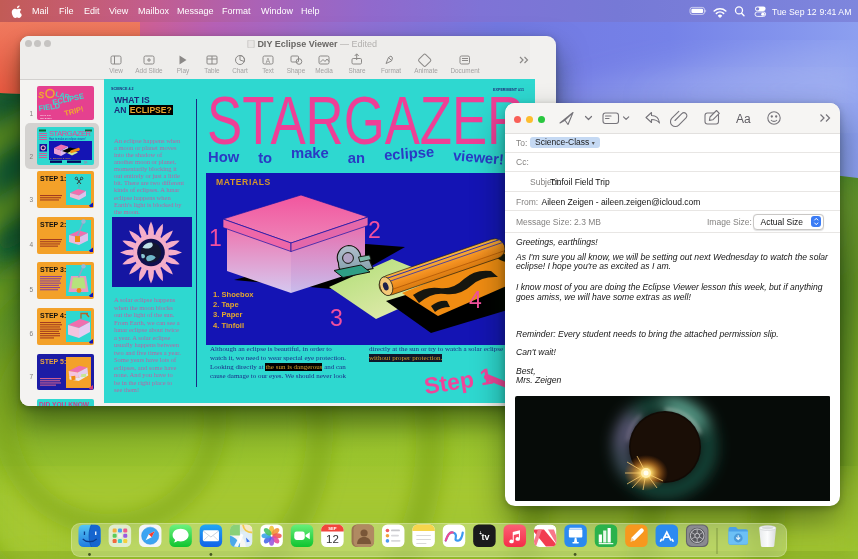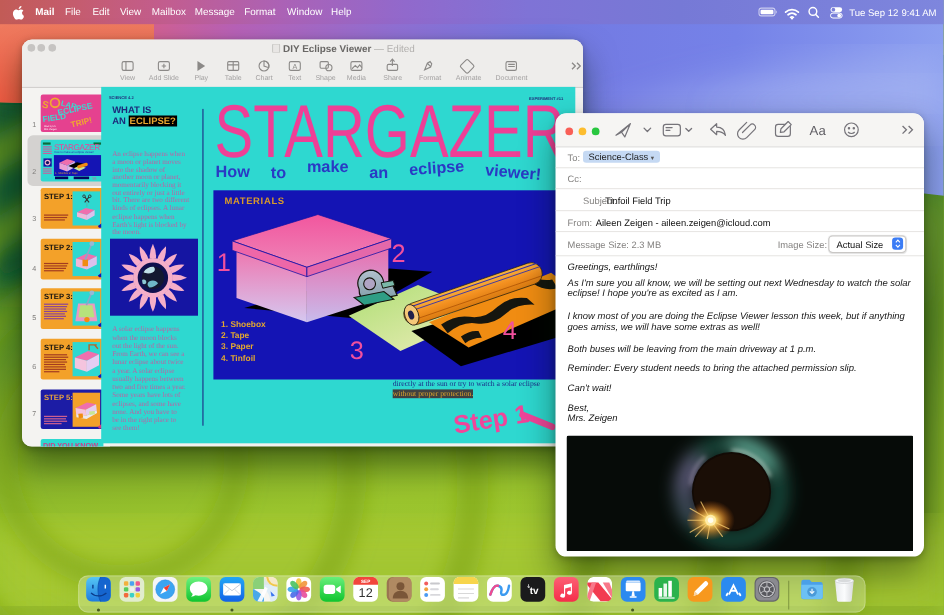--- a/index.html
+++ b/index.html
@@ -5,31 +5,31 @@
   html,body{margin:0;padding:0;}
   body{width:858px;height:559px;overflow:hidden;position:relative;font-family:"Liberation Sans",sans-serif;background:#7aa528;}
   .abs{position:absolute;}
   
   #menubar{position:absolute;left:0;top:0;width:858px;height:22px;
     background:linear-gradient(90deg,#c25b56 0%,#c55c6e 8%,#c25d90 18%,#ab62b6 30%,#9169cc 43%,#7f73d6 56%,#7679d6 72%,#7a80da 88%,#7e86dd 100%);
     color:#fff;font-size:9px;}
   #menubar span{position:absolute;top:0;line-height:22px;white-space:nowrap;}
   
   #kw{position:absolute;left:20px;top:36px;width:510px;height:370px;border-radius:9px;
-     background:#f2f1ef;box-shadow:0 16px 30px rgba(5,25,0,.5), 0 2px 7px rgba(0,10,0,.25);overflow:hidden;}
+     background:#f2f1ef;box-shadow:0 16px 30px rgba(5,25,0,.5), 0 2px 7px rgba(0,10,0,.25);overflow:hidden;padding-left:26px;}
   #kw-header{position:absolute;left:0;top:0;width:510px;height:43px;background:#eeedeb;border-bottom:1px solid #d2d0ce;}
   .tl{position:absolute;width:7px;height:7px;border-radius:50%;top:5px;}
   #kw-title{position:absolute;top:3px;left:0;width:510px;text-align:center;text-indent:74px;font-size:9px;color:#6f6d6b;}
   #kw-title b{font-weight:bold;color:#696765;}
   #kw-title i{font-style:normal;color:#b2b0ae;}
   .kti{display:inline-block;width:8px;height:8px;vertical-align:-1px;}
   #kw-sidebar{position:absolute;left:0;top:44px;width:80px;height:326px;background:#f4f3f1;}
   .thumb{position:absolute;left:17px;width:57px;border-radius:2px;overflow:hidden;}
   .tnum{position:absolute;width:12px;text-align:right;font-size:6.5px;color:#7f7d7b;}
-  #kw-canvas{position:absolute;left:72px;top:43px;width:431px;height:324px;background:#2ed8d0;overflow:hidden;}
+  #kw-canvas{position:absolute;left:84px;top:43px;width:431px;height:324px;background:#2ed8d0;overflow:hidden;}
   
   
   #mw{position:absolute;left:505px;top:103px;width:335px;height:403px;border-radius:10px;
      background:#fff;box-shadow:0 16px 32px rgba(5,25,0,.45), 0 2px 7px rgba(0,10,0,.22);overflow:hidden;}
   #mw-toolbar{position:absolute;left:0;top:0;width:335px;height:30px;background:#f6f5f3;border-bottom:1px solid #e2e0de;}
   .mrow{position:absolute;left:0;width:335px;border-bottom:1px solid #e8e6e4;font-size:8.5px;color:#222;}
   .mlab{color:#848280;}
   #mw .body{position:absolute;left:11px;font-size:8.6px;color:#161616;white-space:nowrap;font-style:italic;}
   
   #dock{position:absolute;left:71px;top:523px;width:716px;height:34px;border-radius:9px;
@@ -100,21 +100,21 @@
   <path d="M0,0 H140 V100 C90,96 40,94 0,93 Z" fill="url(#leftcoral)"></path>
 
   <path d="M531,110 C640,70 760,50 858,48 V125 C760,118 640,114 531,110 Z" fill="#b0bcf2" fill-opacity=".45" filter="url(#blur16)"></path>
   <path d="M640,100 C720,80 800,72 858,70 V100 Z" fill="#a8b6f0" fill-opacity=".35" filter="url(#blur16)"></path>
 </svg>
 
 <div id="menubar">
   <svg class="abs" style="left:9.5px;top:4.5px" width="12" height="13" viewBox="0 0 12 13">
       <path fill="#fff" d="M11.182,9.845c-.183.423-.4.813-.652,1.17-.343.49-.624.829-.841,1.017-.336.309-.696.467-1.081.476-.277,0-.611-.079-1-.239-.39-.159-.749-.238-1.077-.238-.344,0-.713.079-1.108.238-.395.16-.714.243-.957.252-.369.016-.737-.147-1.104-.489-.235-.205-.528-.556-.878-1.053-.376-.528-.685-1.141-.927-1.84-.259-.755-.389-1.486-.389-2.194,0-.811.175-1.51.526-2.096.276-.471.643-.842,1.102-1.115.459-.272.955-.411,1.49-.42.294,0,.679.091,1.158.269.477.179.784.27.918.27.1,0,.438-.106.983-.318.491-.197.906-.278,1.246-.249.921.074,1.613.437,2.074,1.091-.824.499-1.231,1.198-1.223,2.095.007.699.261,1.28.76,1.742.226.215.479.381.76.499-.061.177-.125.346-.194.509ZM8.898.248c0,.605-.221,1.171-.662,1.694-.532.622-1.175.981-1.873.924-.009-.073-.014-.149-.014-.23,0-.581.253-1.203.702-1.712.224-.257.51-.471.856-.641.346-.168.673-.261.981-.278.009.081.013.162.013.243Z" transform="translate(.6,.4)"></path>
     </svg>
-  <span style="left:32px;font-weight:bold">Mail</span>
+  <span style="left:32px;font-weight:normal">Mail</span>
   <span style="left:59px">File</span>
   <span style="left:84px">Edit</span>
   <span style="left:109px">View</span>
   <span style="left:138px">Mailbox</span>
   <span style="left:177px">Message</span>
   <span style="left:222px">Format</span>
   <span style="left:261px">Window</span>
   <span style="left:301px">Help</span>
   <svg class="abs" style="left:688px;top:0" width="170" height="22" viewBox="0 0 170 22" fill="#fff">
     <rect x="2" y="7.4" width="14.5" height="7" rx="2.2" fill="none" stroke="#fff" stroke-opacity=".6" stroke-width="1"></rect>
@@ -480,21 +480,22 @@
       <path d="M152.5,84 l11,-2 l1.5,4.5 l-11,2.5 Z" fill="#7ab8a8" stroke="#14140c" stroke-width=".9"></path>
       <circle cx="142" cy="85" r="5.4" fill="#b0a4c4" stroke="#14140c" stroke-width="1"></circle>
       <polygon points="128,97.5 155,92 164,99 137,104.5" fill="#2f9e85" stroke="#14140c" stroke-width="1"></polygon>
       <g font-family="Liberation Sans" font-size="23" fill="#f1509e">
         <text x="3" y="73">1</text>
         <text x="162" y="65">2</text>
         <text x="124" y="153">3</text>
         <text x="263" y="135">4</text>
       </g>
     </svg>
-    <div class="abs" style="left:265px;top:266px;width:175px;font-family:'Liberation Serif',serif;font-size:7px;line-height:9px;color:#1c2b88;white-space:nowrap">directly at the sun or try to watch a solar eclipse<br><span style="background:#404040;color:#d9a32c">without proper protection.</span></div>
+    <div class="abs" style="left:106px;top:266px;width:160px;font-family:'Liberation Serif',serif;font-size:7px;line-height:9px;color:#1c2b88">Although an eclipse is beautiful, in order to<br>watch it, we need to wear special eye protection.<br>Looking directly at <span style="background:#000;color:#d9a32c">the sun is dangerous</span> and can<br>cause damage to our eyes. We should never look</div>
+    <div class="abs" style="left:265px;top:266px;width:175px;font-family:'Liberation Serif',serif;font-size:7px;line-height:9px;color:#1c2b88;white-space:nowrap">directly at the sun or try to watch a solar eclipse<br><span style="background:#0f172a;color:#d9a32c">without proper protection.</span></div>
     <div class="abs" style="left:320px;top:289px;font-size:23px;font-weight:bold;color:#f0459a;transform:rotate(-9deg);white-space:nowrap">Step 1</div>
     <svg class="abs" style="left:378px;top:292px" width="40" height="24">
         <line x1="5" y1="6" x2="32" y2="17" stroke="#f0459a" stroke-width="6" stroke-linecap="round"></line>
       </svg>
   </div>
 </div>
 
 <div id="mw">
   <div id="mw-toolbar"></div>
   <div class="tl" style="left:8.9px;top:12.6px;background:#f95f57"></div>
@@ -539,21 +540,20 @@
   <div class="abs" style="left:247.5px;top:110.5px;width:69px;height:14px;background:#fff;border:.5px solid #c9c7c5;border-radius:4px;box-shadow:0 .5px 1px rgba(0,0,0,.12)">
      <span style="position:absolute;left:7px;top:2px;font-size:8.5px;color:#111">Actual Size</span>
      <span style="position:absolute;right:1.5px;top:1.5px;width:10.5px;height:11px;background:#3b7cf5;border-radius:3px"></span>
      <svg style="position:absolute;right:1.5px;top:1.5px" width="10.5" height="11" viewBox="0 0 10.5 11">
         <path d="M3.4,4.3 l1.85,-2 l1.85,2 M3.4,6.7 l1.85,2 l1.85,-2" stroke="#fff" stroke-width="1" fill="none"></path>
       </svg>
   </div>
   <div class="body" style="top:134px">Greetings, earthlings!</div>
   <div class="body" style="top:150.2px;line-height:9.3px">As I'm sure you all know, we will be setting out next Wednesday to watch the solar<br>eclipse! I hope you're as excited as I am.</div>
   <div class="body" style="top:180.3px;line-height:9.3px">I know most of you are doing the Eclipse Viewer lesson this week, but if anything<br>goes amiss, we will have some extras as well!</div>
-  <div class="body" style="top:208.6px">Both buses will be leaving from the main driveway at 1 p.m.</div>
   <div class="body" style="top:226.3px">Reminder: Every student needs to bring the attached permission slip.</div>
   <div class="body" style="top:244px">Can't wait!</div>
   <div class="body" style="top:264.4px;line-height:8.7px">Best,<br>Mrs. Zeigen</div>
   <svg class="abs" style="left:9.5px;top:292.5px" width="315.5" height="105.5" viewBox="0 0 315.5 105.5">
     <defs>
       <radialGradient id="corona" cx=".5" cy=".5" r=".5">
         <stop offset="0" stop-color="#caf5e8" stop-opacity=".9"></stop>
         <stop offset=".45" stop-color="#7adbc0" stop-opacity=".55"></stop>
         <stop offset=".75" stop-color="#2a6456" stop-opacity=".25"></stop>
         <stop offset="1" stop-color="#0a1410" stop-opacity="0"></stop>

